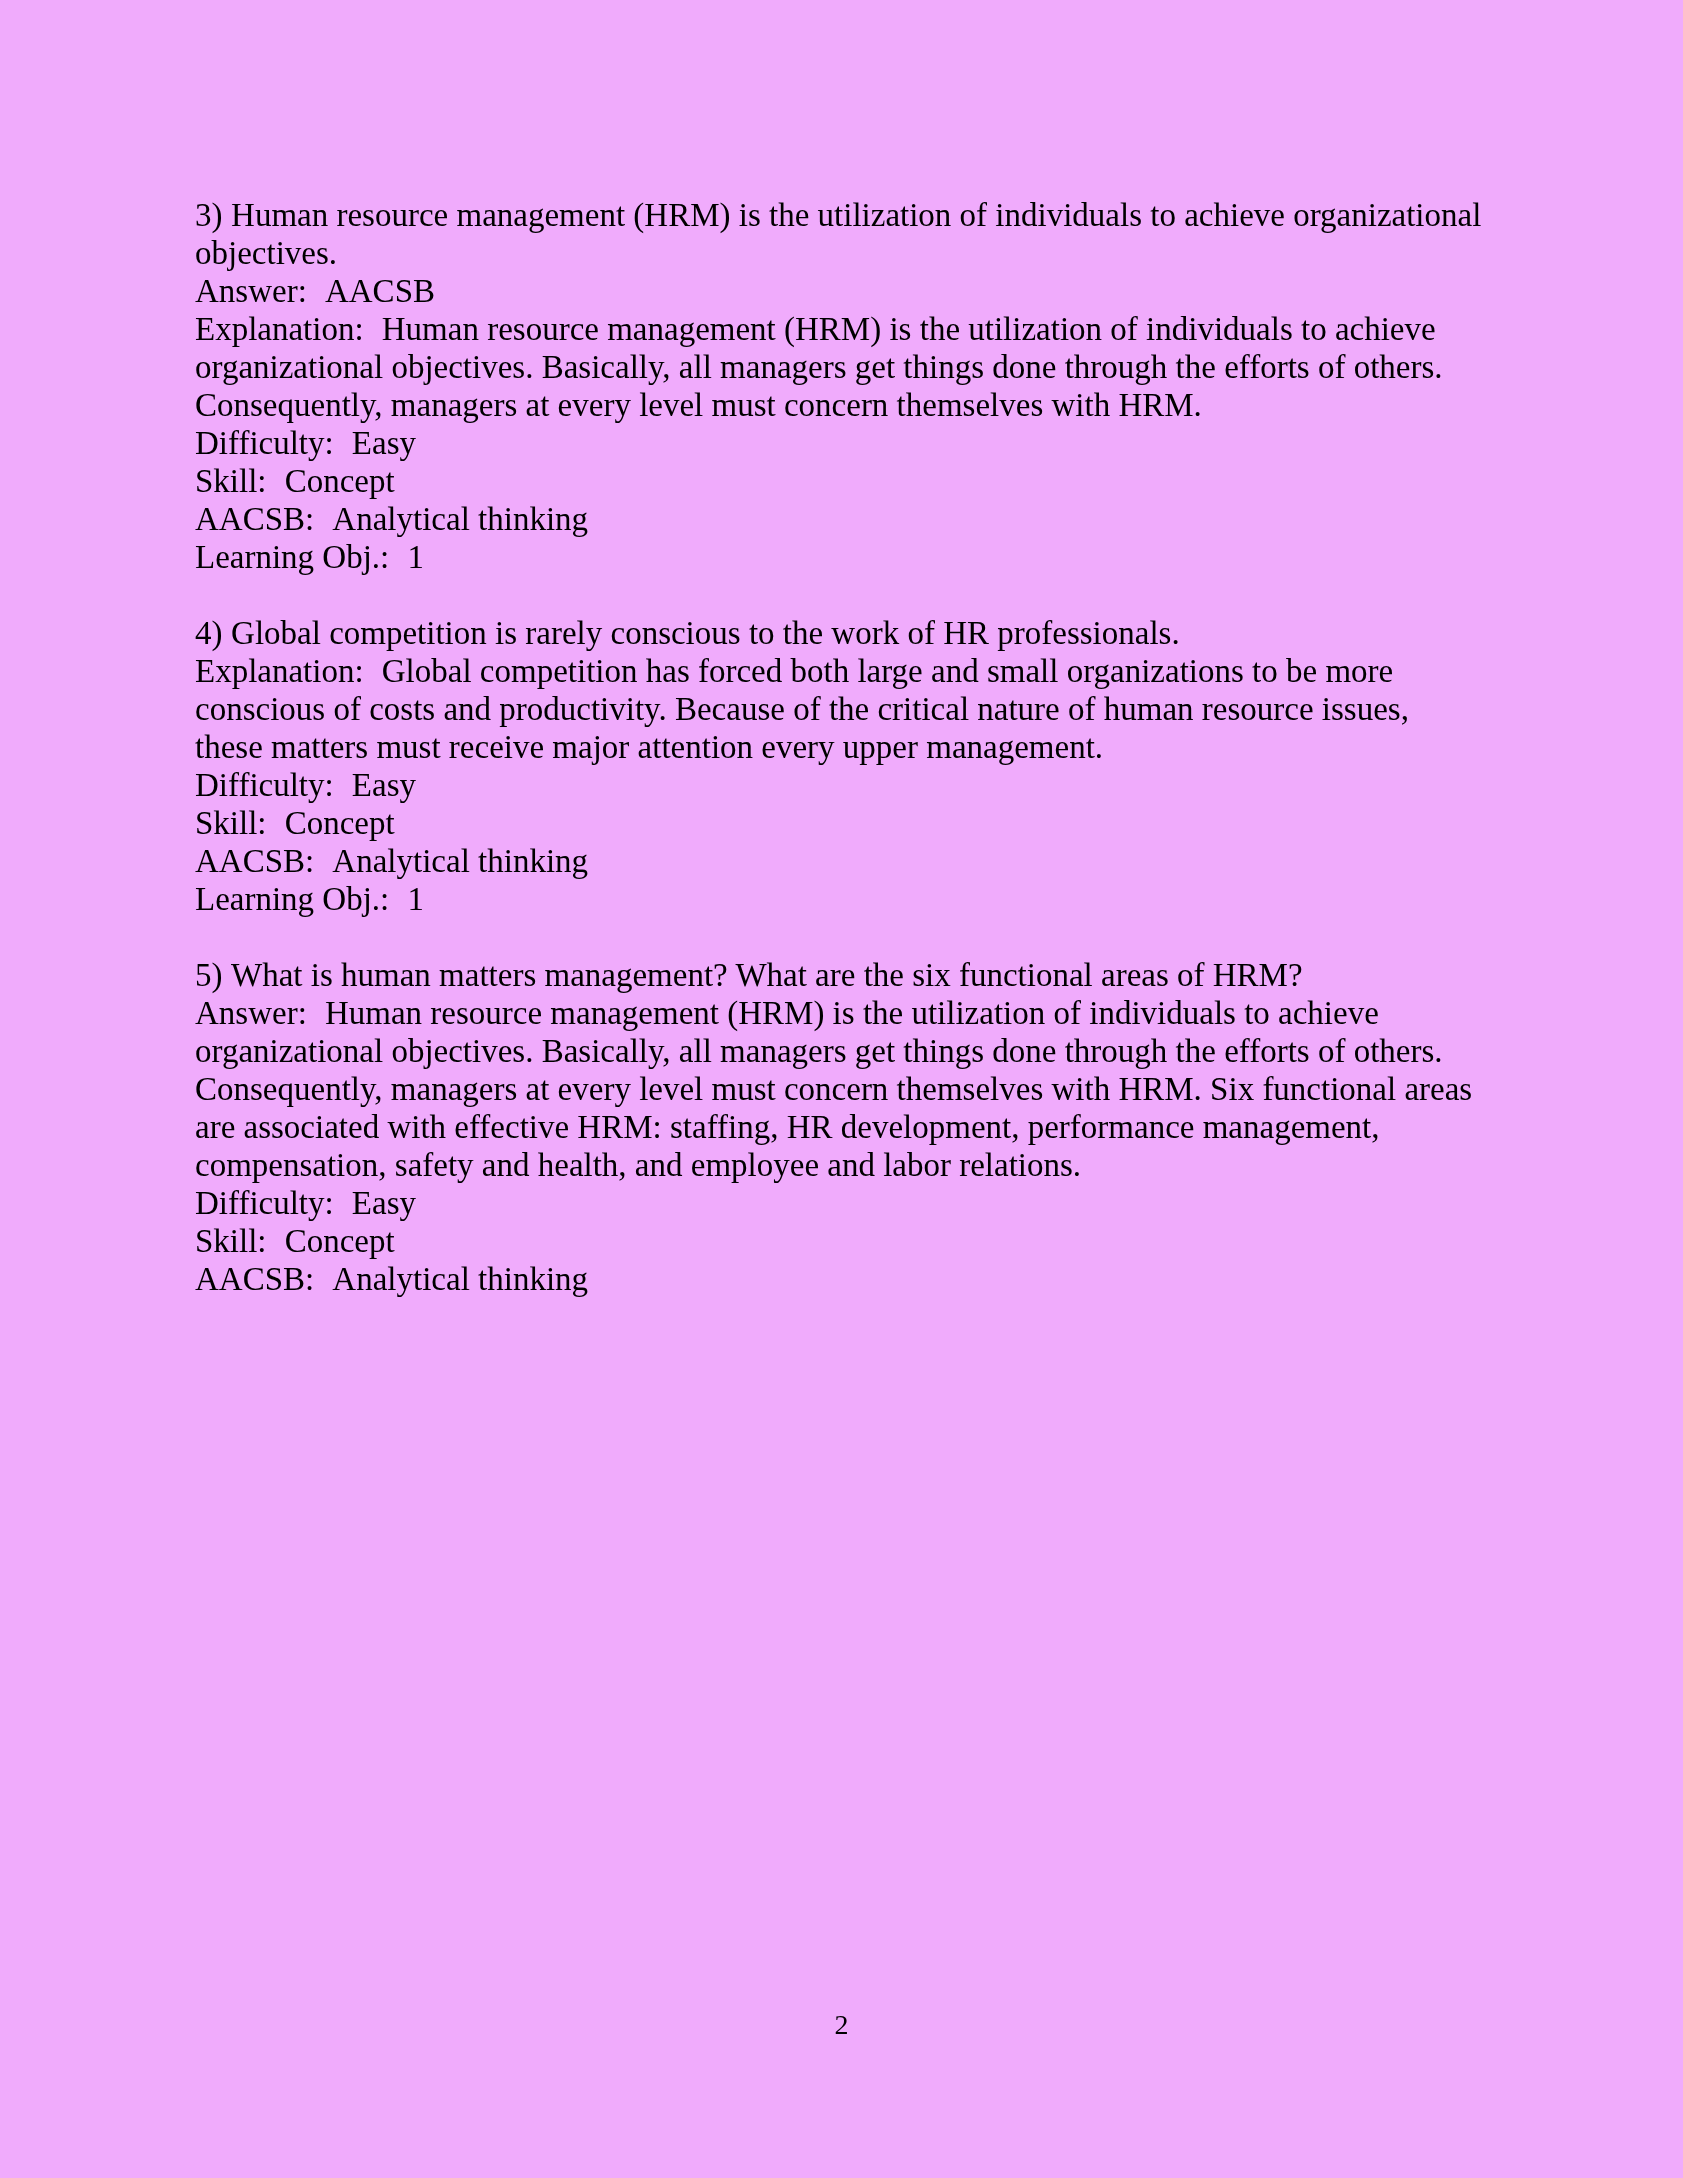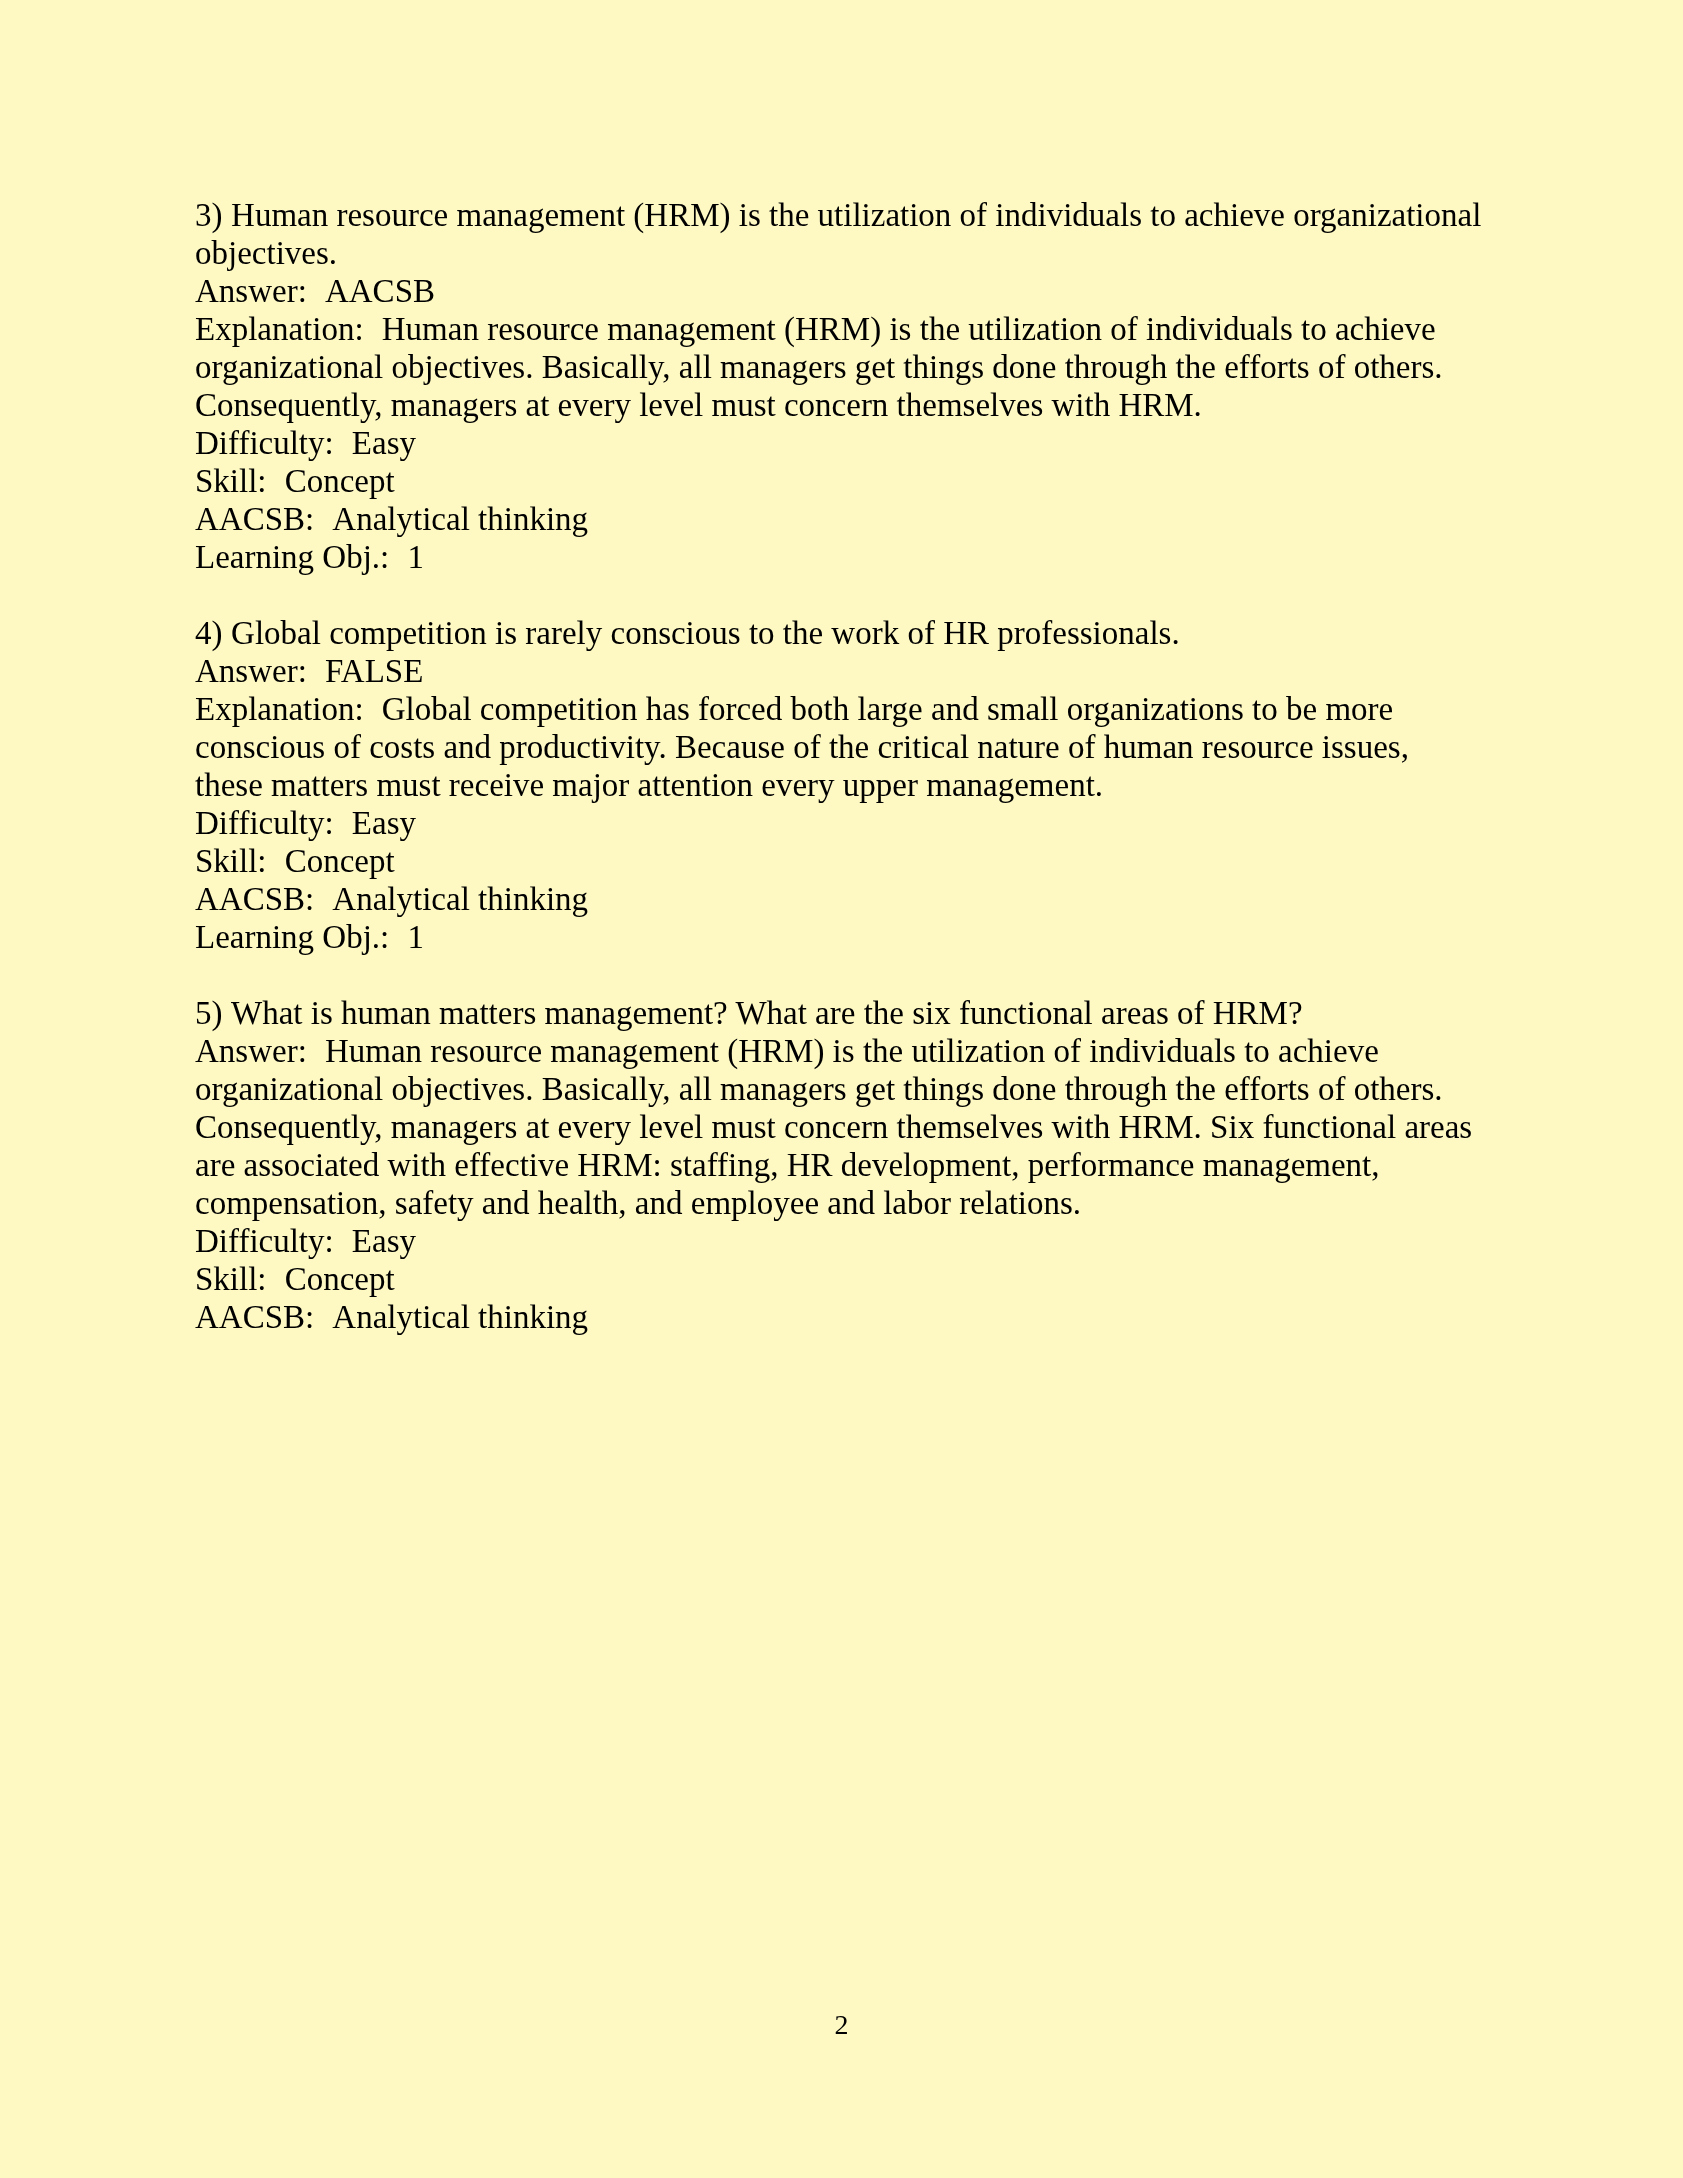--- a/index.html
+++ b/index.html
@@ -8,21 +8,21 @@
     height: 2178px;
     background: #ffffff;
     position: relative;
     font-family: "Liberation Serif", "DejaVu Serif", serif;
     color: #000000;
   }
   .page {
     position: absolute;
     left: 0; top: 0;
     width: 1683px; height: 2178px;
-    background: #fef9c3;
+    background: #f0abfc;
     overflow: hidden;
   }
   .content {
     position: absolute;
     left: 195px;
     top: 196px;
     width: 1406px;
     font-size: 33px;
     line-height: 38px;
   }
@@ -56,21 +56,20 @@
 organizational objectives. Basically, all managers get things done through the efforts of others.
 Consequently, managers at every level must concern themselves with HRM.</span></p>
       <p class="line"><span class="lbl">Difficulty:</span><span class="wrap">Easy</span></p>
       <p class="line"><span class="lbl">Skill:</span><span class="wrap">Concept</span></p>
       <p class="line"><span class="lbl">AACSB:</span><span class="wrap">Analytical thinking</span></p>
       <p class="line"><span class="lbl">Learning Obj.:</span><span class="wrap">1</span></p>
     </section>
 
     <section class="question">
       <p class="line"><span class="qnum">4)</span><span class="wrap">Global competition is rarely conscious to the work of HR professionals.</span></p>
-      <p class="line"><span class="lbl">Answer:</span><span class="wrap">FALSE</span></p>
       <p class="line"><span class="lbl">Explanation:</span><span class="wrap">Global competition has forced both large and small organizations to be more
 conscious of costs and productivity. Because of the critical nature of human resource issues,
 these matters must receive major attention every upper management.</span></p>
       <p class="line"><span class="lbl">Difficulty:</span><span class="wrap">Easy</span></p>
       <p class="line"><span class="lbl">Skill:</span><span class="wrap">Concept</span></p>
       <p class="line"><span class="lbl">AACSB:</span><span class="wrap">Analytical thinking</span></p>
       <p class="line"><span class="lbl">Learning Obj.:</span><span class="wrap">1</span></p>
     </section>
 
     <section class="question">

